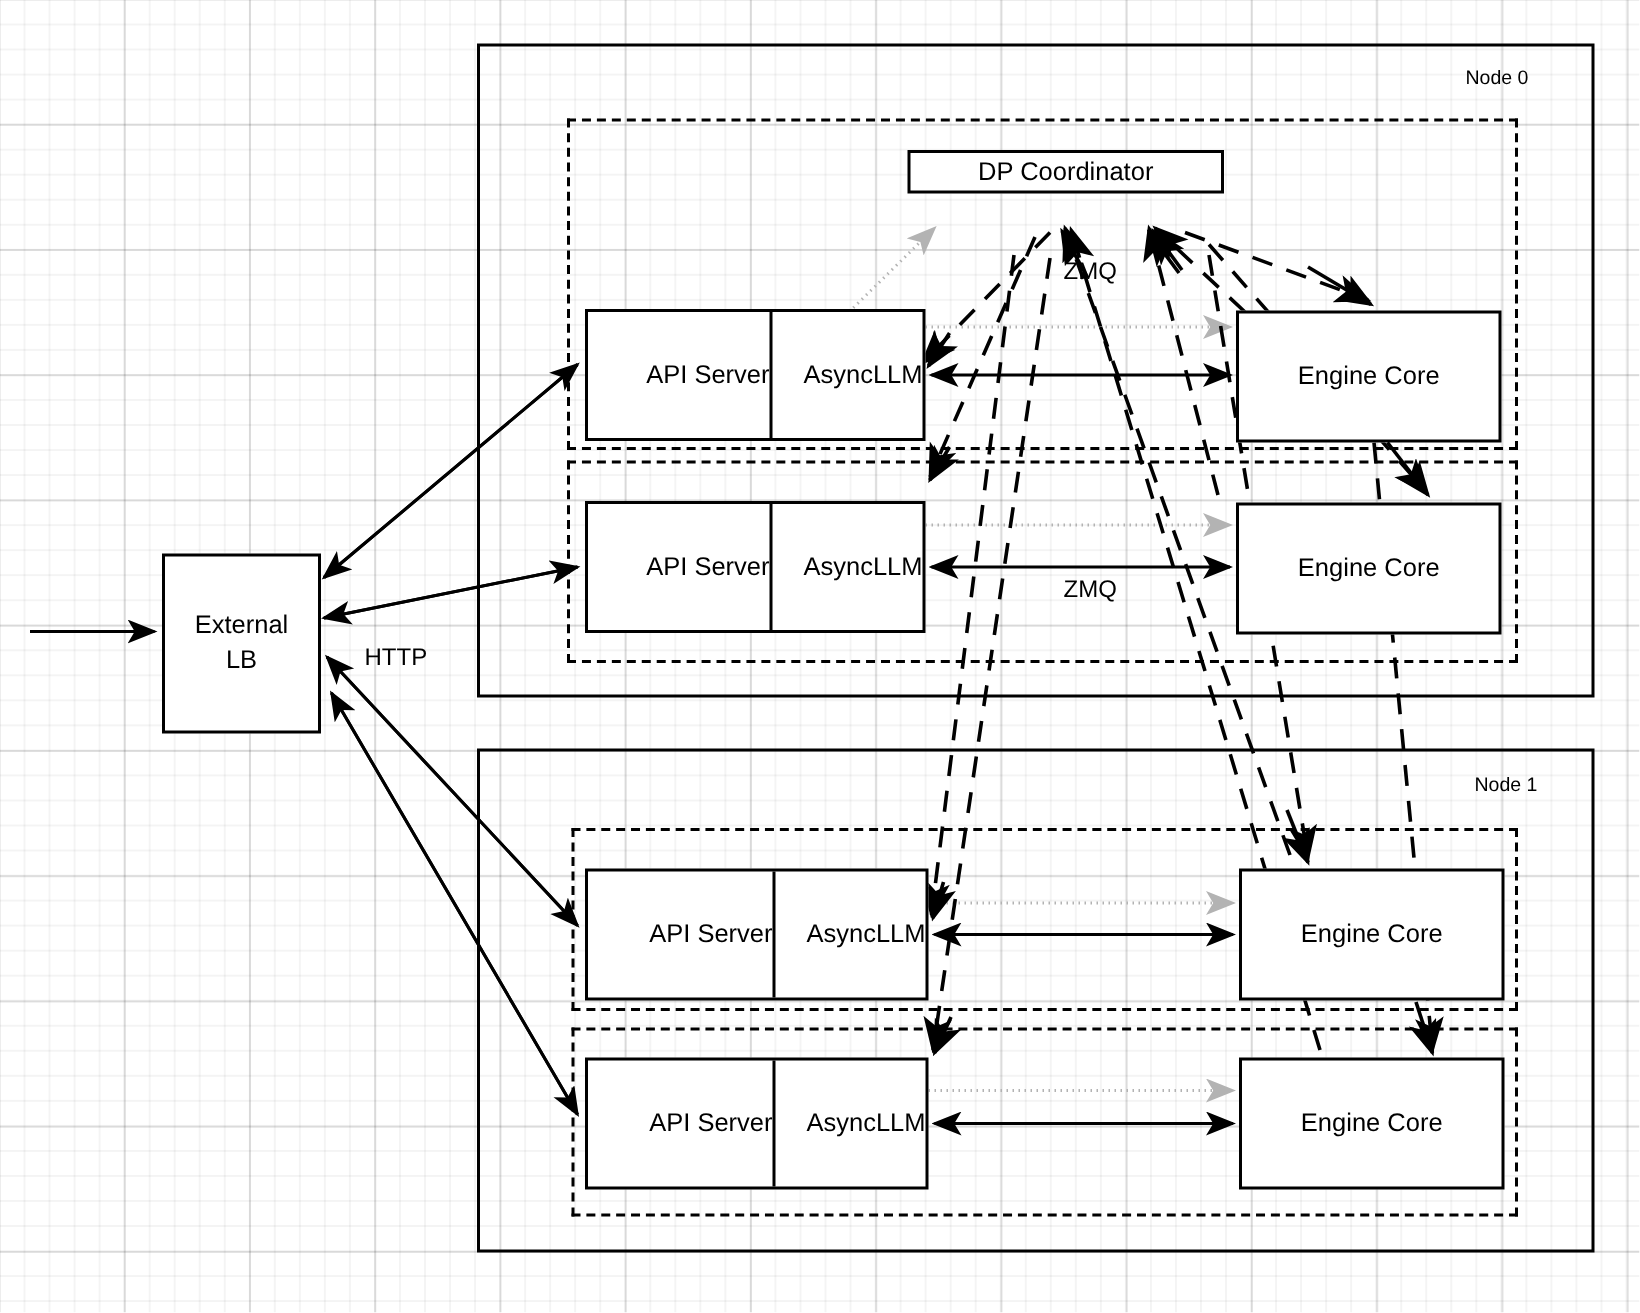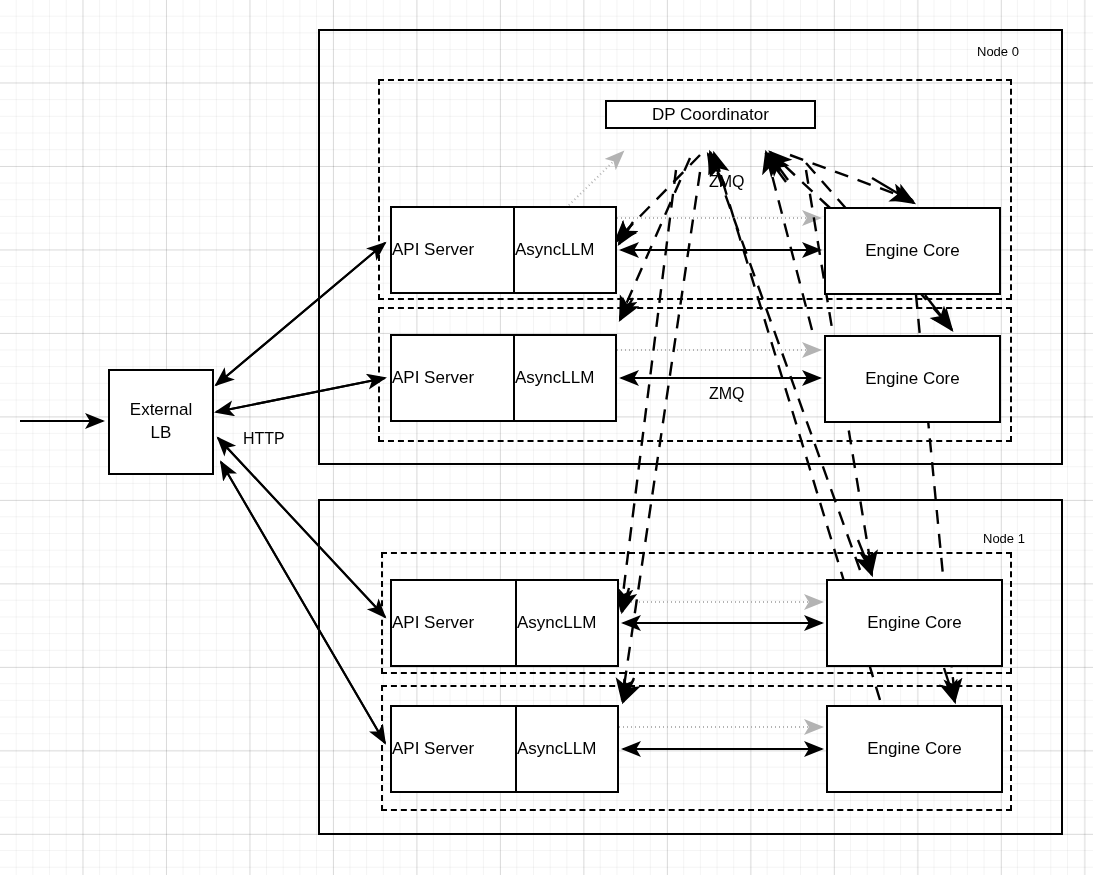--- a/index.html
+++ b/index.html
@@ -68,21 +68,21 @@
     position: absolute;
     border: 2px solid #000000;
     background: #ffffff;
     box-sizing: border-box;
     display: flex;
     align-items: stretch;
   }
   .split-cell {
     display: flex;
     align-items: center;
-    justify-content: flex-start;
+    justify-content: flex-end;
     font-size: 17px;
     color: #000000;
     white-space: nowrap;
     box-sizing: border-box;
   }
   .split-cell.first {
     border-right: 2px solid #000000;
   }
   .edge-label {
     position: absolute;
@@ -206,21 +206,21 @@
       <line x1="806" y1="163" x2="951" y2="328" stroke="#000000" stroke-width="2.4" stroke-dasharray="14 10" marker-end="url(#ah)"></line>
     </g>
     <g>
       <line x1="806" y1="170" x2="872" y2="572" stroke="#000000" stroke-width="2.4" stroke-dasharray="14 10" marker-end="url(#ah)"></line>
     </g>
     <g>
       <line x1="916" y1="295" x2="955" y2="700" stroke="#000000" stroke-width="2.4" stroke-dasharray="14 10" marker-end="url(#ah)"></line>
     </g>
   </svg>
 
-  <div class="lb-box" style="left:108px; top:369px; width:106px; height:106px;">
+  <div class="lb-box" style="left:108px; top:369px; width:106px; height:120px;">
     <span>External</span>
     <span>LB</span>
   </div>
   <div class="edge-label" style="left:243px; top:430px;">HTTP</div>
 
   <div class="node-container" style="left:318px; top:29px; width:745px; height:436px;"></div>
   <div class="node-label" style="left:977px; top:44px;">Node 0</div>
 
   <div class="dashed-group" style="left:378px; top:79px; width:634px; height:221px;"></div>
 
@@ -254,21 +254,21 @@
     </div>
   </div>
 
   <div class="solid-box" style="left:824px; top:335px; width:177px; height:88px;">
     <span>Engine Core</span>
   </div>
 
   <div class="edge-label" style="left:709px; top:385px;">ZMQ</div>
 
   <div class="node-container" style="left:318px; top:499px; width:745px; height:336px;"></div>
-  <div class="node-label" style="left:983px; top:515px;margin-top:16px;">Node 1</div>
+  <div class="node-label" style="left:983px; top:515px;">Node 1</div>
 
   <div class="dashed-group" style="left:381px; top:552px; width:631px; height:122px;"></div>
 
   <div class="split-box" style="left:390px; top:579px; width:229px; height:88px;">
     <div class="split-cell first" style="width:125px;">
       <span>API Server</span>
     </div>
     <div class="split-cell" style="width:100px;">
       <span>AsyncLLM</span>
     </div>

